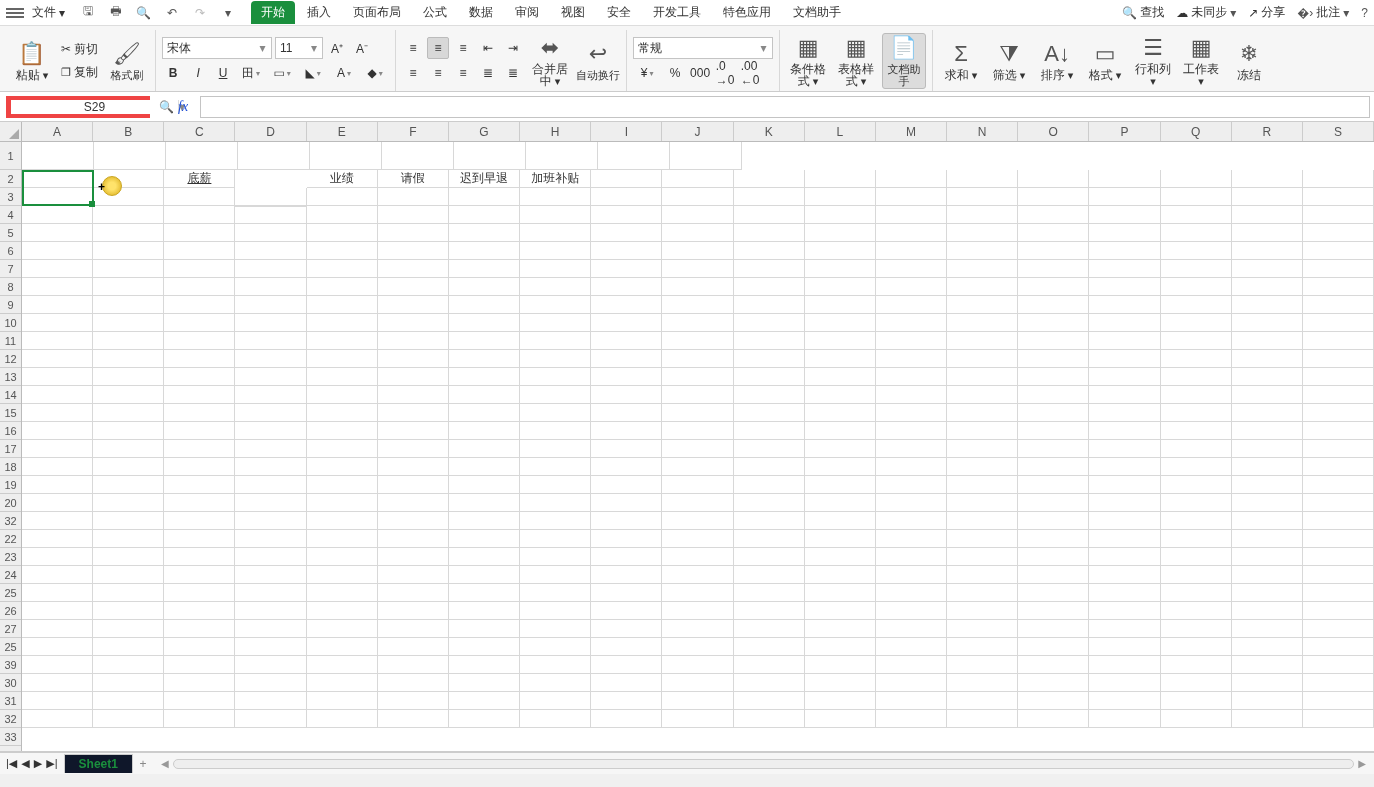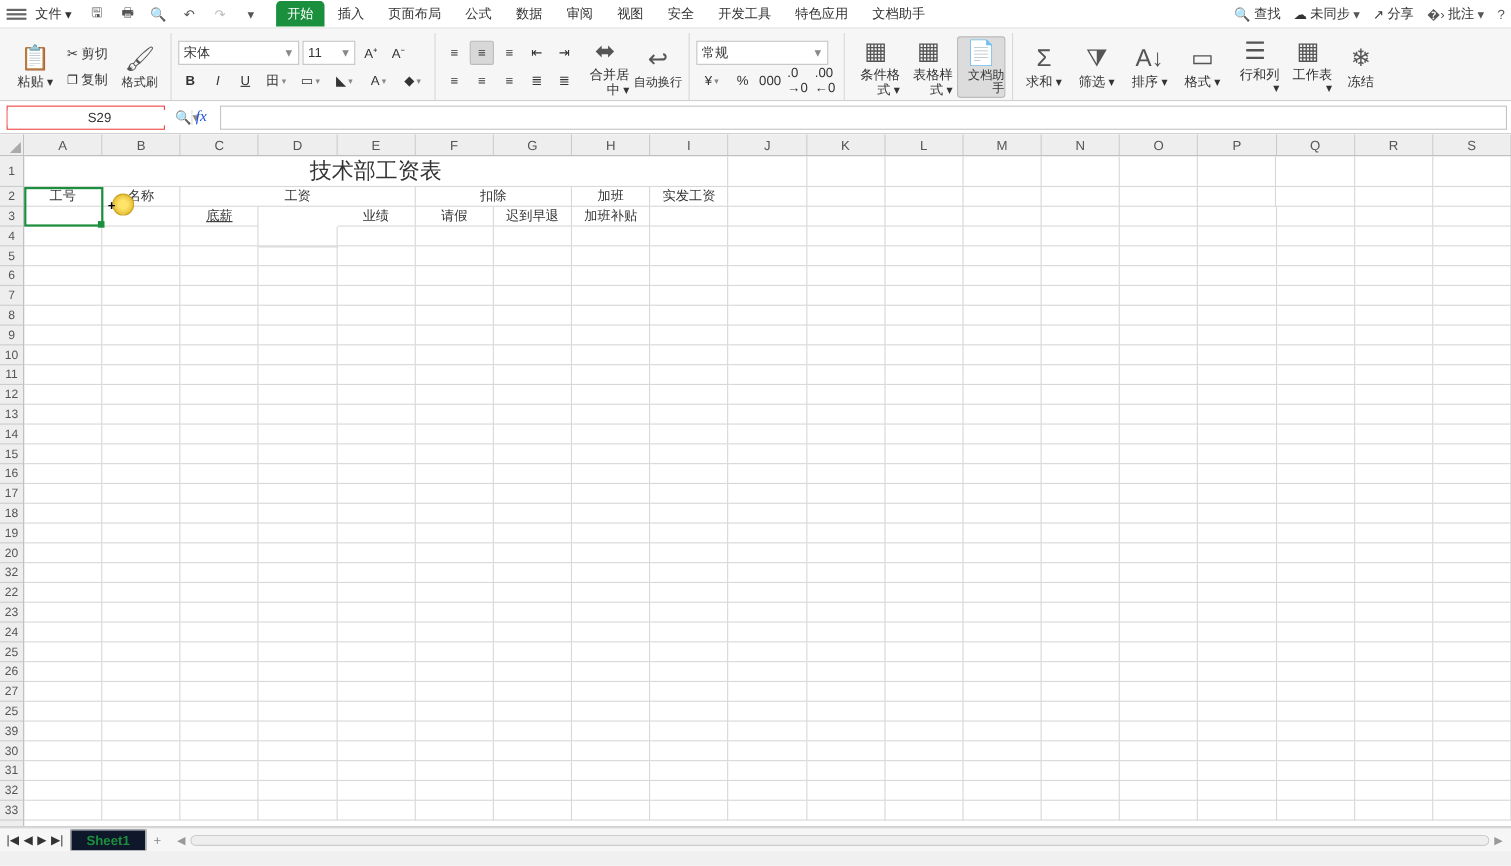--- a/index.html
+++ b/index.html
@@ -18,38 +18,38 @@
 .menu .right{margin-left:auto;display:flex;align-items:center;gap:12px}
 .menu .right div{display:flex;align-items:center;gap:3px;cursor:pointer;color:#555}
 
 
 .ribbon{display:flex;align-items:stretch;height:66px;background:#f6f6f6;border-bottom:1px solid #ccc;padding:4px 4px 0 4px}
 .grp{display:flex;align-items:center;padding:0 6px;border-right:1px solid #d8d8d8;gap:4px}
 .grp:last-child{border-right:none}
 .big{display:flex;flex-direction:column;align-items:center;justify-content:center;width:44px;height:56px;cursor:pointer;gap:2px;border-radius:3px}
 .big.active{background:#dcdcdc;border:1px solid #bbb}
 .big .ic{font-size:22px;color:#555}
-.big .lbl{font-size:11px;line-height:12px;text-align:right}
+.big .lbl{font-size:11px;line-height:12px;text-align:center}
 .stack{display:flex;flex-direction:column;gap:3px;justify-content:center}
 .mini{display:flex;align-items:center;gap:3px;cursor:pointer;font-size:11px;height:20px;padding:0 3px}
 .sel{display:flex;align-items:center;background:#fff;border:1px solid #c4c4c4;height:22px;padding:0 4px}
 .sel input{border:none;outline:none;background:transparent;width:100%}
 .sel .dd{width:10px;text-align:center;color:#888;cursor:pointer}
 .fontname{width:110px}
 .fontsize{width:48px}
-.fmt{width:120px}
+.fmt{width:140px}
 .row2{display:flex;gap:3px}
 .sq{width:22px;height:22px;display:flex;align-items:center;justify-content:center;cursor:pointer;border-radius:2px}
 .sq.act{background:#d8d8d8;border:1px solid #bbb}
 .sq.dd{width:28px;justify-content:center;gap:1px}
 .sq.dd::after{content:"▾";font-size:8px;color:#888;margin-left:1px}
 
 
 .fxbar{display:flex;align-items:center;height:30px;background:#fff;border-bottom:1px solid #ccc}
-.namebox{width:144px;height:22px;margin:0 6px;display:flex;align-items:center;border:1px solid #ef4444;background:#fff}
+.namebox{width:144px;height:22px;margin:0 6px;display:flex;align-items:center;border:5px solid #ef4444;background:#fff}
 .namebox input{border:none;outline:none;padding:0 6px;flex:1;text-align:center}
 .namebox .dd{width:14px;text-align:center;color:#888;border-left:1px solid #ddd;cursor:pointer}
 .fxbar .zoom{width:22px;text-align:center;color:#555;cursor:pointer}
 .fxbar .fx{width:22px;font-style:italic;font-family:Georgia,serif;font-size:14px;color:#1d4ed8;cursor:pointer}
 .fxbar .inp{flex:1;height:22px;border:1px solid #c4c4c4;margin-right:4px}
 
 
 .grid{position:relative;background:#fff;height:630px;overflow:hidden;border-bottom:1px solid #ccc}
 .corner{position:absolute;left:0;top:0;width:22px;height:20px;background:#eee;border-right:1px solid #bbb;border-bottom:1px solid #bbb}
 .corner::after{content:"";position:absolute;right:2px;bottom:2px;border:5px solid transparent;border-right-color:#aaa;border-bottom-color:#aaa}
@@ -325,39 +325,20 @@
       <div>27</div>
       <div>25</div>
       <div>39</div>
       <div>30</div>
       <div>31</div>
       <div>32</div>
       <div>33</div>
     </div>
   <div class="cells" id="cells">
       <div class="rw tall">
-        <div class="c title" style="width: 648px;">技术部工资表</div>
-        <div class="c"></div>
-        <div class="c"></div>
-        <div class="c"></div>
-        <div class="c"></div>
-        <div class="c"></div>
-        <div class="c"></div>
-        <div class="c"></div>
-        <div class="c"></div>
-        <div class="c"></div>
-        <div class="c"></div>
-      </div>
-      <div class="rw">
-        <div class="c" style="width: 72px;">工号</div>
-        <div class="c" style="width: 72px;">名称</div>
-        <div class="c" style="width: 216px;">工资</div>
-        <div class="c" style="width: 144px;">扣除</div>
-        <div class="c" style="width: 72px;">加班</div>
-        <div class="c" style="width: 72px;">实发工资</div>
         <div class="c"></div>
         <div class="c"></div>
         <div class="c"></div>
         <div class="c"></div>
         <div class="c"></div>
         <div class="c"></div>
         <div class="c"></div>
         <div class="c"></div>
         <div class="c"></div>
         <div class="c"></div>

